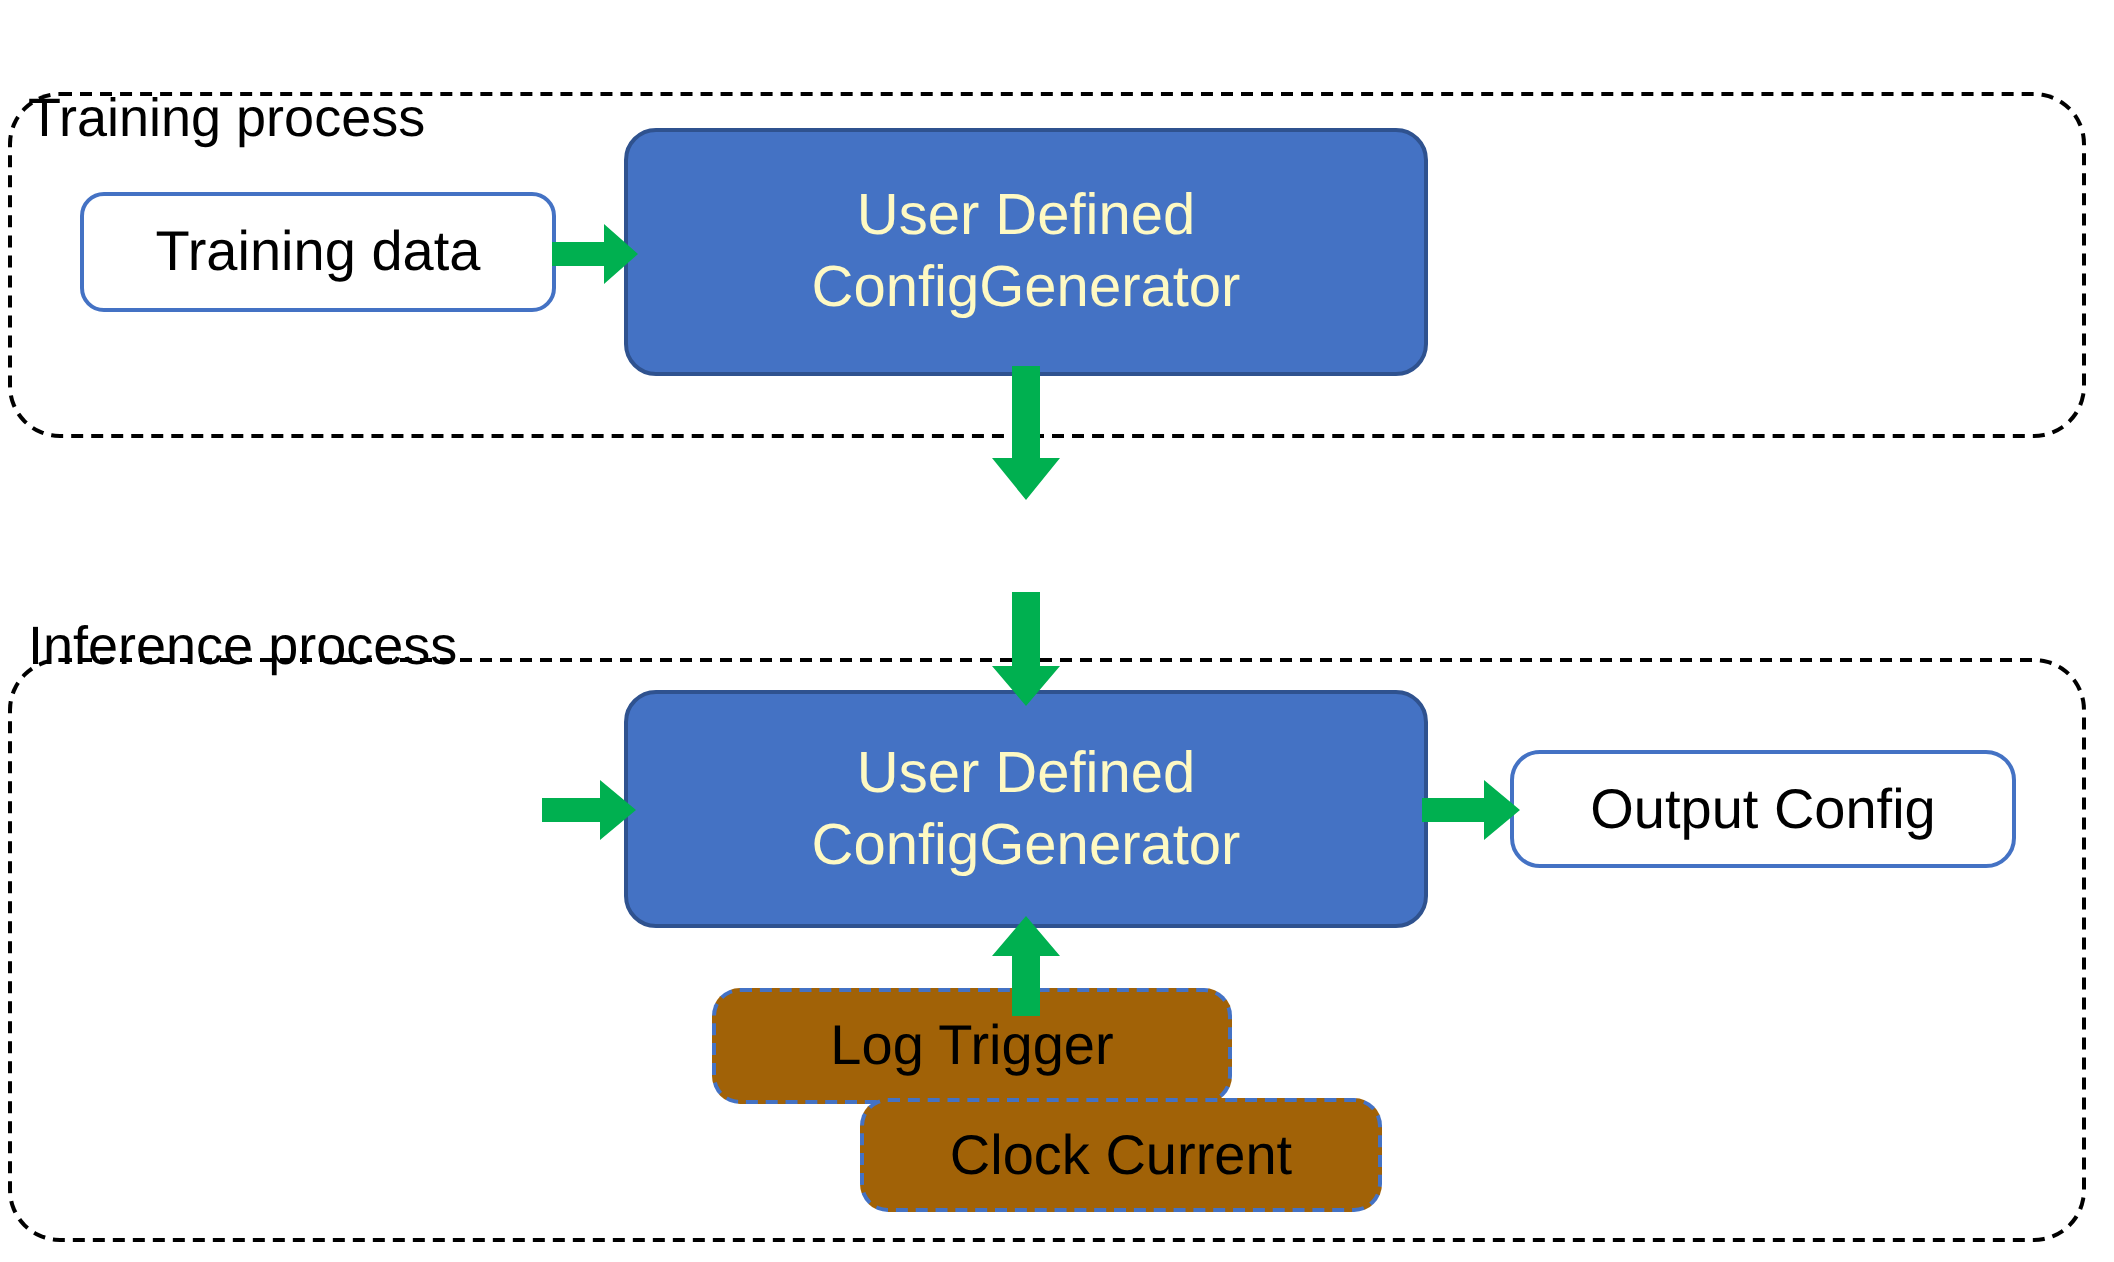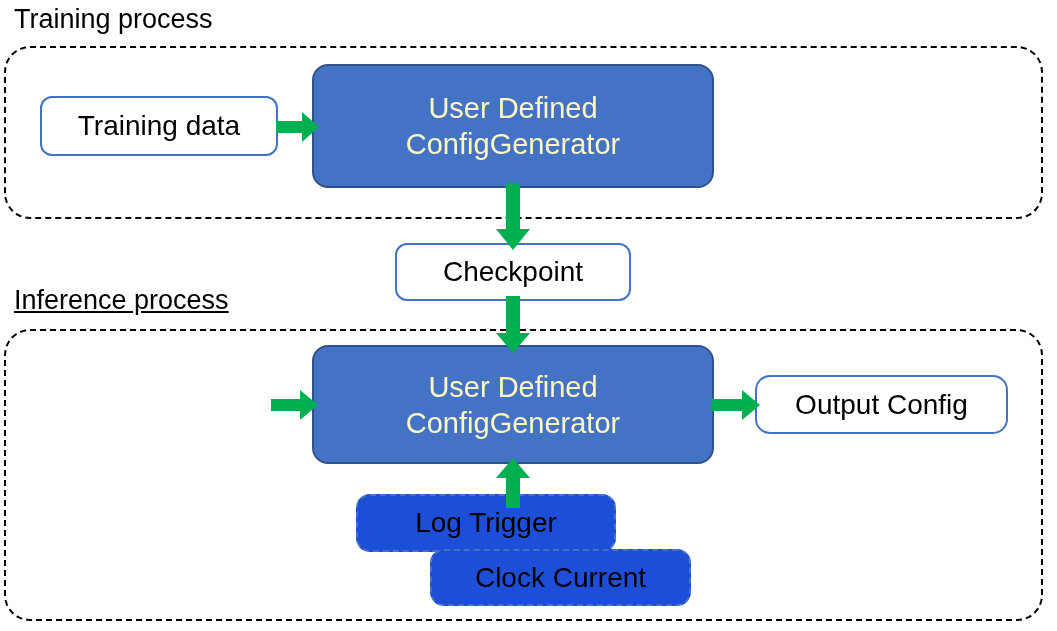--- a/index.html
+++ b/index.html
@@ -22,23 +22,24 @@
   }
 
   
   .section-label {
     position: absolute;
     font-size: 27px;
     line-height: 30px;
     color: #000000;
     white-space: nowrap;
     font-weight: 400;
+    margin-top: 40px;
   }
   #label-training  { left: 14px; top: 4px; }
-  #label-inference { left: 14px; top: 285px; text-decoration: underline; }
+  #label-inference { left: 14px; top: 268px; }
 
   
   .process-container {
     position: absolute;
     border: 2.6px dashed #000000;
     border-radius: 26px;
     background: transparent;
     box-sizing: border-box;
   }
   #container-training  { left: 4px;  top: 46px;  width: 1039px; height: 173px; }
@@ -70,21 +71,21 @@
     border: 2.2px solid #2F528F;
     border-radius: 16px;
     color: #fef9c3;
     font-size: 29px;
     line-height: 36px;
     white-space: pre-line;
   }
 
   
   .node-trigger {
-    background: #1d4ed8;
+    background: #a16207;
     border: 2.4px dashed #4472C4;
     border-radius: 14px;
     color: #000000;
     font-size: 28px;
     line-height: 32px;
   }
 
   
   #node-training-data   { left: 40px;  top: 96px;  width: 238px; height: 60px; }
   #node-train-generator { left: 312px; top: 64px;  width: 402px; height: 124px; }
@@ -120,21 +121,20 @@
 
   <div class="process-container" id="container-training"></div>
 
   <div class="process-container" id="container-inference"></div>
 
   <div class="node node-plain" id="node-training-data">Training data</div>
 
   <div class="node node-primary" id="node-train-generator">User Defined
 ConfigGenerator</div>
 
-  <div class="node node-plain" id="node-checkpoint">Checkpoint</div>
 
 
   <div class="node node-primary" id="node-infer-generator">User Defined
 ConfigGenerator</div>
 
   <div class="node node-plain" id="node-output-config">Output Config</div>
 
   <div class="node node-trigger" id="node-log-trigger">Log Trigger</div>
 
   <div class="node node-trigger" id="node-clock-trigger">Clock Current</div>

